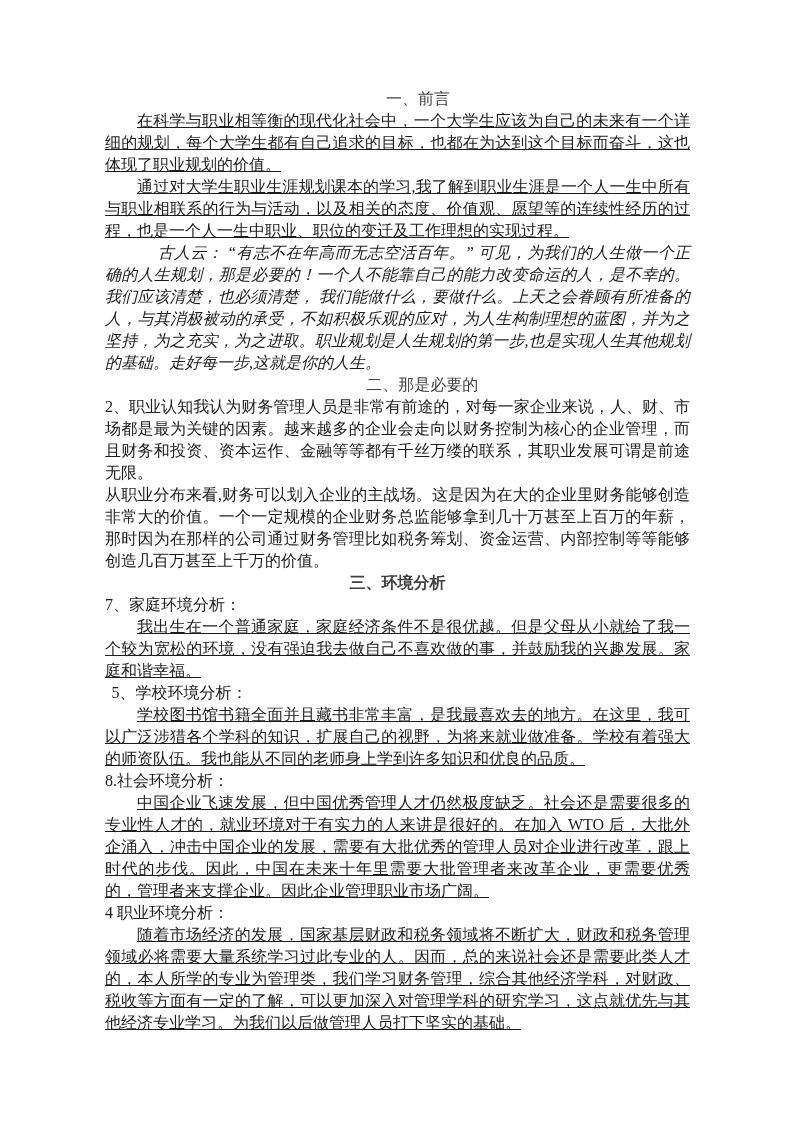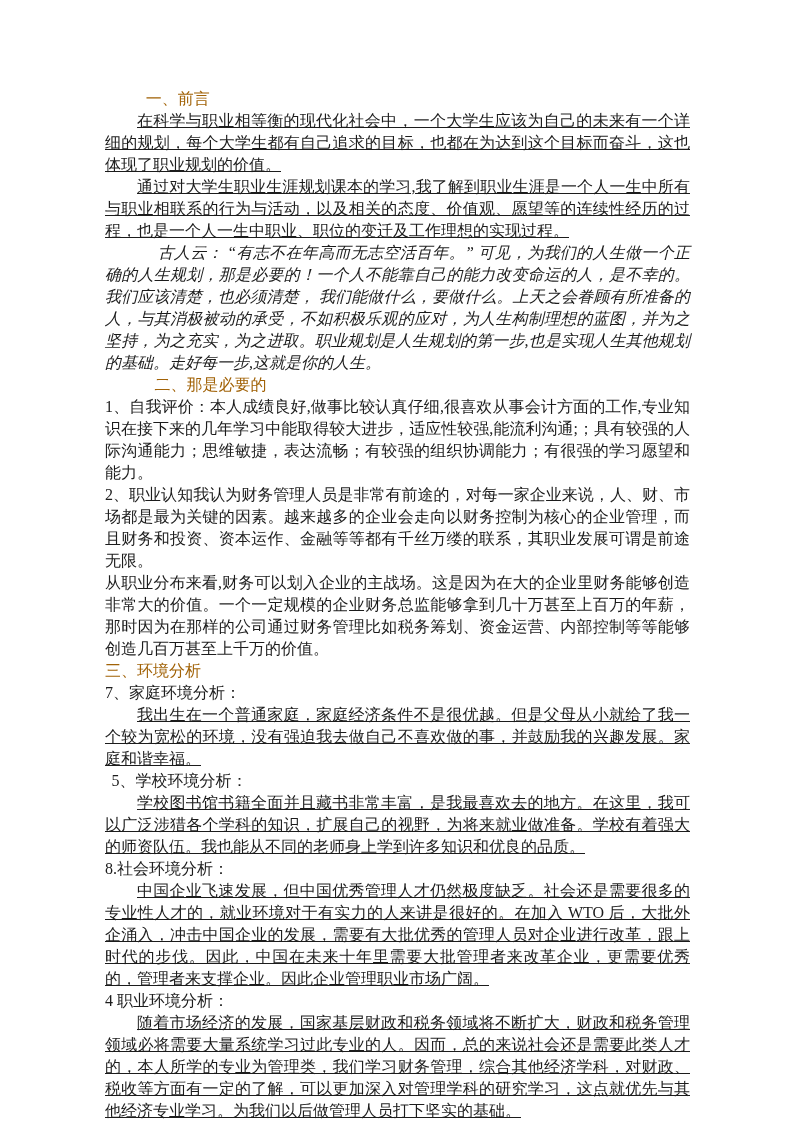--- a/index.html
+++ b/index.html
@@ -24,43 +24,42 @@
     line-height: 22px;
     color: #1c1c1c;
     text-align: justify;
   }
   .content p {
     margin: 0;
     padding: 0;
     word-break: break-all;
   }
   .heading {
-    color: #a16207;
-    text-align: left;
+    color: #404040;
+    text-align: center;
   }
   .h1 { text-indent: 2.55em; }
   .h2 { text-indent: 3.1em; }
-  .h3 { text-indent: 0; }
+  .h3 { text-indent: 0; font-weight: bold; }
   .ind2  { text-indent: 2em; text-decoration: underline; }
   .ind33 { text-indent: 3.3em; font-style: italic; }
   .ind04 { text-indent: 0.4em; }
   .flush { text-indent: 0; }
 </style>
 </head>
 <body>
 
 <div class="page">
   <div class="content">
 
   <p class="heading h1">一、前言</p>
       <p class="ind2">在科学与职业相等衡的现代化社会中，一个大学生应该为自己的未来有一个详细的规划，每个大学生都有自己追求的目标，也都在为达到这个目标而奋斗，这也体现了职业规划的价值。</p>
       <p class="ind2">通过对大学生职业生涯规划课本的学习,我了解到职业生涯是一个人一生中所有与职业相联系的行为与活动，以及相关的态度、价值观、愿望等的连续性经历的过程，也是一个人一生中职业、职位的变迁及工作理想的实现过程。</p>
       <p class="ind33">古人云： “有志不在年高而无志空活百年。” 可见，为我们的人生做一个正确的人生规划，那是必要的！一个人不能靠自己的能力改变命运的人，是不幸的。我们应该清楚，也必须清楚， 我们能做什么，要做什么。上天之会眷顾有所准备的人，与其消极被动的承受，不如积极乐观的应对，为人生构制理想的蓝图，并为之坚持，为之充实，为之进取。职业规划是人生规划的第一步,也是实现人生其他规划的基础。走好每一步,这就是你的人生。</p>
       <p class="heading h2">二、那是必要的</p>
-      <p class="flush">1、自我评价：本人成绩良好,做事比较认真仔细,很喜欢从事会计方面的工作,专业知识在接下来的几年学习中能取得较大进步，适应性较强,能流利沟通;；具有较强的人际沟通能力；思维敏捷，表达流畅；有较强的组织协调能力；有很强的学习愿望和能力。</p>
       <p class="flush">2、职业认知我认为财务管理人员是非常有前途的，对每一家企业来说，人、财、市场都是最为关键的因素。越来越多的企业会走向以财务控制为核心的企业管理，而且财务和投资、资本运作、金融等等都有千丝万缕的联系，其职业发展可谓是前途无限。</p>
       <p class="flush">从职业分布来看,财务可以划入企业的主战场。这是因为在大的企业里财务能够创造非常大的价值。一个一定规模的企业财务总监能够拿到几十万甚至上百万的年薪，那时因为在那样的公司通过财务管理比如税务筹划、资金运营、内部控制等等能够创造几百万甚至上千万的价值。</p>
       <p class="heading h3">三、环境分析</p>
       <p class="flush">7、家庭环境分析：</p>
       <p class="ind2">我出生在一个普通家庭，家庭经济条件不是很优越。但是父母从小就给了我一个较为宽松的环境，没有强迫我去做自己不喜欢做的事，并鼓励我的兴趣发展。家庭和谐幸福。</p>
       <p class="ind04">5、学校环境分析：</p>
       <p class="ind2">学校图书馆书籍全面并且藏书非常丰富，是我最喜欢去的地方。在这里，我可以广泛涉猎各个学科的知识，扩展自己的视野，为将来就业做准备。学校有着强大的师资队伍。我也能从不同的老师身上学到许多知识和优良的品质。</p>
       <p class="flush">8.社会环境分析：</p>
       <p class="ind2">中国企业飞速发展，但中国优秀管理人才仍然极度缺乏。社会还是需要很多的专业性人才的，就业环境对于有实力的人来讲是很好的。在加入 WTO 后，大批外企涌入，冲击中国企业的发展，需要有大批优秀的管理人员对企业进行改革，跟上时代的步伐。因此，中国在未来十年里需要大批管理者来改革企业，更需要优秀的，管理者来支撑企业。因此企业管理职业市场广阔。</p>
       <p class="flush">4 职业环境分析：</p>

